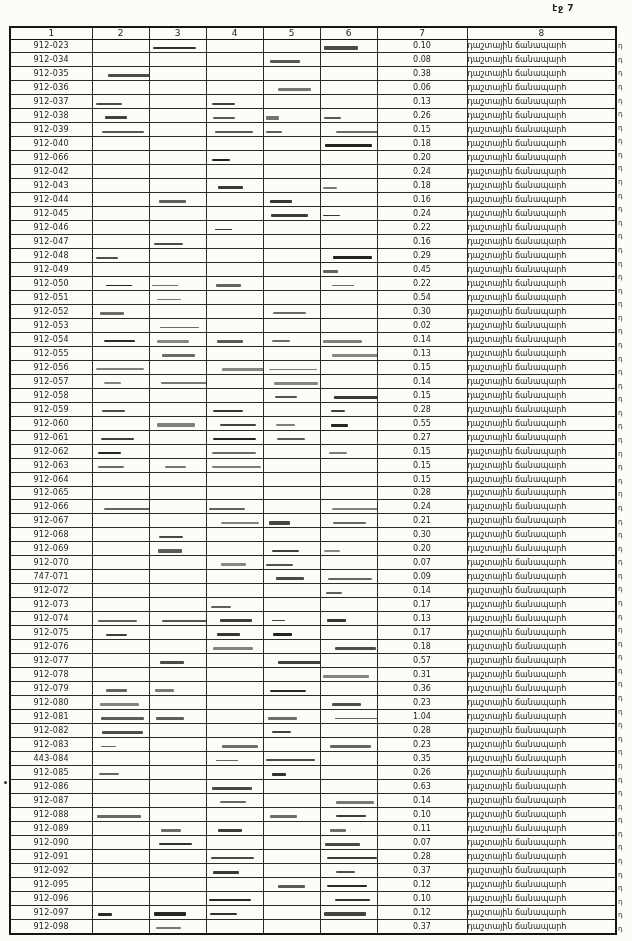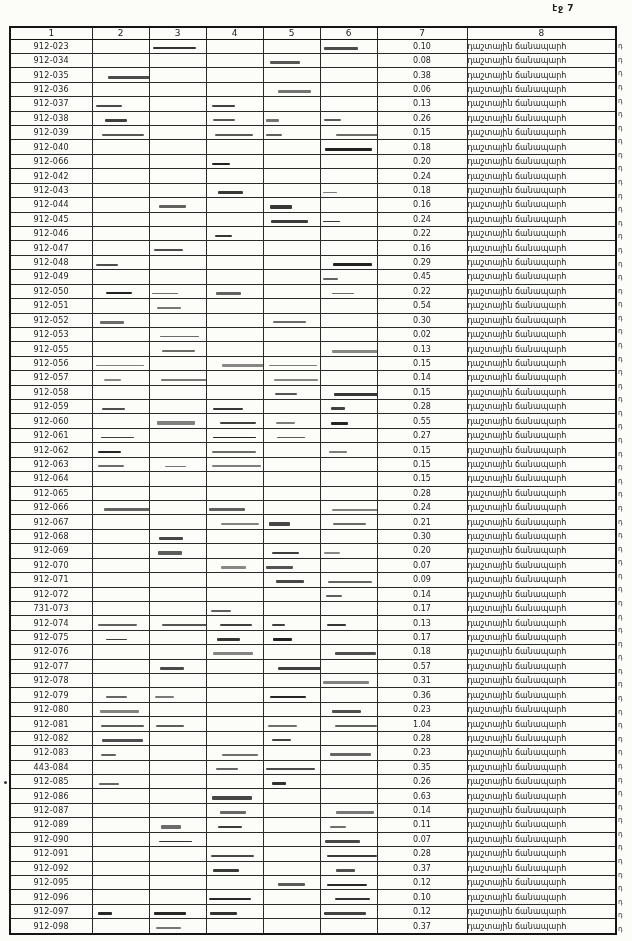--- a/index.html
+++ b/index.html
@@ -358,20 +358,40 @@
         <td class="cell-empty">
           <div class="smudge" style="width: 38.7711px; margin-left: 10.5593px; height: 1.53036px; opacity: 0.63;"></div>
         </td>
         <td class="cell-empty"></td>
         <td class="cell-empty"></td>
         <td class="cell-empty"></td>
         <td class="cell-value">0.02</td>
         <td class="cell-label">դաշտային ճանապարհ</td>
       </tr>
       <tr>
+        <td class="cell-id">912-054</td>
+        <td class="cell-empty">
+          <div class="smudge" style="width: 30.5691px; margin-left: 11.846px; height: 2.08347px; opacity: 0.9;"></div>
+        </td>
+        <td class="cell-empty">
+          <div class="smudge" style="width: 32.2735px; margin-left: 7.60058px; height: 2.64049px; opacity: 0.51;"></div>
+        </td>
+        <td class="cell-empty">
+          <div class="smudge" style="width: 26.4271px; margin-left: 10.3405px; height: 3.11638px; opacity: 0.7;"></div>
+        </td>
+        <td class="cell-empty">
+          <div class="smudge" style="width: 18.0722px; margin-left: 8.05909px; height: 1.79801px; opacity: 0.63;"></div>
+        </td>
+        <td class="cell-empty">
+          <div class="smudge" style="width: 38.3862px; margin-left: 2.78242px; height: 2.93489px; opacity: 0.54;"></div>
+        </td>
+        <td class="cell-value">0.14</td>
+        <td class="cell-label">դաշտային ճանապարհ</td>
+      </tr>
+      <tr>
         <td class="cell-id">912-055</td>
         <td class="cell-empty"></td>
         <td class="cell-empty">
           <div class="smudge" style="width: 33.0338px; margin-left: 12.0442px; height: 2.50449px; opacity: 0.63;"></div>
         </td>
         <td class="cell-empty"></td>
         <td class="cell-empty"></td>
         <td class="cell-empty">
           <div class="smudge" style="width: 48.6134px; margin-left: 11.3615px; height: 3.1085px; opacity: 0.51;"></div>
         </td>
@@ -594,21 +614,21 @@
           <div class="smudge" style="width: 25.0165px; margin-left: 14.2984px; height: 2.72276px; opacity: 0.5;"></div>
         </td>
         <td class="cell-empty">
           <div class="smudge" style="width: 27.153px; margin-left: 2.72861px; height: 2.59511px; opacity: 0.73;"></div>
         </td>
         <td class="cell-empty"></td>
         <td class="cell-value">0.07</td>
         <td class="cell-label">դաշտային ճանապարհ</td>
       </tr>
       <tr>
-        <td class="cell-id">912-071</td>
+        <td class="cell-id">747-071</td>
         <td class="cell-empty"></td>
         <td class="cell-empty"></td>
         <td class="cell-empty"></td>
         <td class="cell-empty">
           <div class="smudge" style="width: 27.2827px; margin-left: 12.7311px; height: 2.85871px; opacity: 0.78;"></div>
         </td>
         <td class="cell-empty">
           <div class="smudge" style="width: 44.5099px; margin-left: 7.29363px; height: 2.01056px; opacity: 0.65;"></div>
         </td>
         <td class="cell-value">0.09</td>
@@ -620,21 +640,21 @@
         <td class="cell-empty"></td>
         <td class="cell-empty"></td>
         <td class="cell-empty"></td>
         <td class="cell-empty">
           <div class="smudge" style="width: 15.4715px; margin-left: 5.69485px; height: 1.61177px; opacity: 0.68;"></div>
         </td>
         <td class="cell-value">0.14</td>
         <td class="cell-label">դաշտային ճանապարհ</td>
       </tr>
       <tr>
-        <td class="cell-id">731-073</td>
+        <td class="cell-id">912-073</td>
         <td class="cell-empty"></td>
         <td class="cell-empty"></td>
         <td class="cell-empty">
           <div class="smudge" style="width: 19.1973px; margin-left: 4.9772px; height: 2.30008px; opacity: 0.68;"></div>
         </td>
         <td class="cell-empty"></td>
         <td class="cell-empty"></td>
         <td class="cell-value">0.17</td>
         <td class="cell-label">դաշտային ճանապարհ</td>
       </tr>
@@ -837,20 +857,36 @@
         <td class="cell-empty"></td>
         <td class="cell-empty"></td>
         <td class="cell-empty">
           <div class="smudge" style="width: 26.021px; margin-left: 13.2907px; height: 2.36558px; opacity: 0.64;"></div>
         </td>
         <td class="cell-empty"></td>
         <td class="cell-empty">
           <div class="smudge" style="width: 38.1552px; margin-left: 15.4892px; height: 2.72577px; opacity: 0.57;"></div>
         </td>
         <td class="cell-value">0.14</td>
+        <td class="cell-label">դաշտային ճանապարհ</td>
+      </tr>
+      <tr>
+        <td class="cell-id">912-088</td>
+        <td class="cell-empty">
+          <div class="smudge" style="width: 44.1923px; margin-left: 4.08344px; height: 2.90656px; opacity: 0.64;"></div>
+        </td>
+        <td class="cell-empty"></td>
+        <td class="cell-empty"></td>
+        <td class="cell-empty">
+          <div class="smudge" style="width: 27.5201px; margin-left: 6.25814px; height: 2.80453px; opacity: 0.62;"></div>
+        </td>
+        <td class="cell-empty">
+          <div class="smudge" style="width: 30.0895px; margin-left: 15.7806px; height: 1.73279px; opacity: 0.83;"></div>
+        </td>
+        <td class="cell-value">0.10</td>
         <td class="cell-label">դաշտային ճանապարհ</td>
       </tr>
       <tr>
         <td class="cell-id">912-089</td>
         <td class="cell-empty"></td>
         <td class="cell-empty">
           <div class="smudge" style="width: 19.7651px; margin-left: 11.793px; height: 3.44785px; opacity: 0.62;"></div>
         </td>
         <td class="cell-empty">
           <div class="smudge" style="width: 24.368px; margin-left: 11.5465px; height: 2.62607px; opacity: 0.83;"></div>

